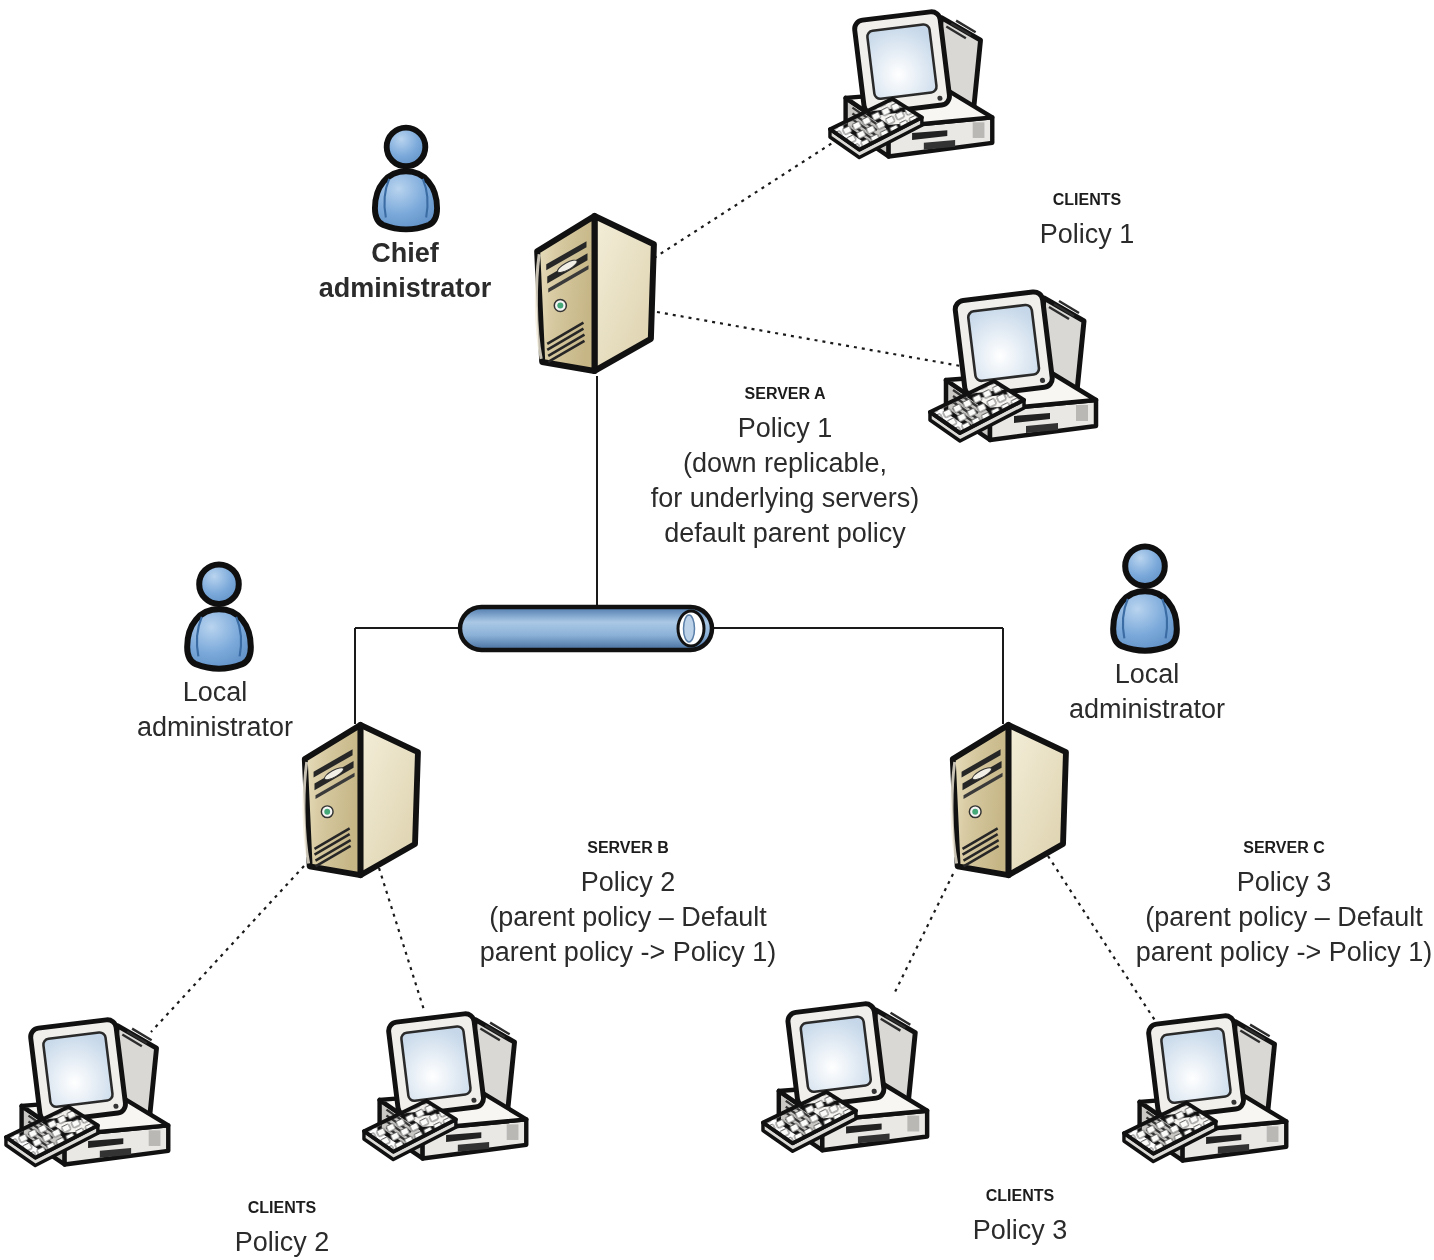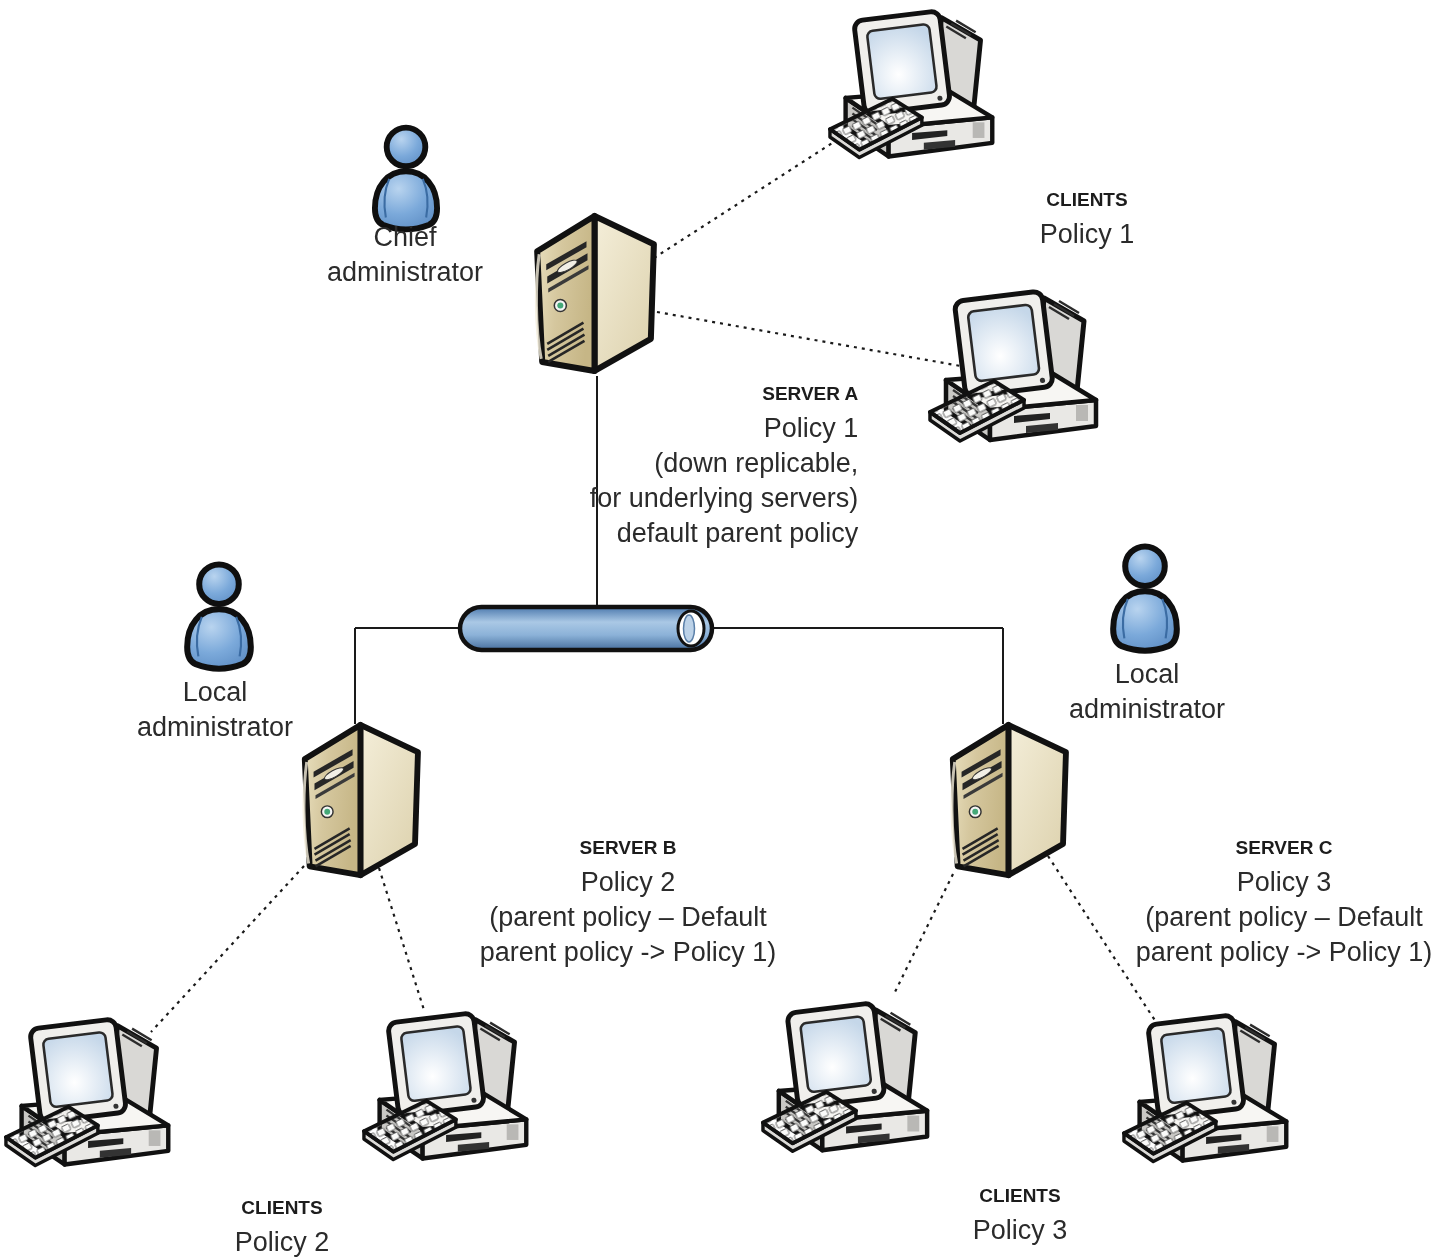--- a/index.html
+++ b/index.html
@@ -8,21 +8,21 @@
     font-family:"Liberation Sans", sans-serif; overflow:hidden;
   }
   .lines-layer { position:absolute; left:0; top:0; pointer-events:none; }
   .icon { position:absolute; }
   .icon svg { display:block; width:100%; height:100%; }
   .label {
     position:absolute; transform:translateX(-50%);
     text-align:center; color:#2b2b2b; font-size:27px; line-height:35px;
     white-space:nowrap;
   }
-  .label .title { font-weight:bold; color:#1c1c1c; font-size:19px; }
+  .label .title { font-weight:bold; color:#1c1c1c; font-size:16px; }
   .defs-svg { position:absolute; width:0; height:0; overflow:hidden; }
 </style>
 </head>
 <body>
 
 <div class="canvas">
 
   <svg class="defs-svg" aria-hidden="true">
     <defs>
       <radialGradient id="gradPerson" cx="38%" cy="30%" r="80%">
@@ -190,26 +190,26 @@
     <svg viewBox="0 0 180 180">
         <use href="#sym-client"></use>
       </svg>
   </div>
   <div class="icon" style="left:1122px; top:1008px; width:176px; height:176px;">
     <svg viewBox="0 0 180 180">
         <use href="#sym-client"></use>
       </svg>
   </div>
 
-  <div class="label" style="left:405px; top:220px;">
+  <div class="label" style="left:405px; top:236px;font-weight:bold;">
     <div>Chief</div>
     <div>administrator</div>
   </div>
 
-  <div class="label" style="left:724px; top:376px;text-align:right;">
+  <div class="label" style="left:785px; top:376px;">
     <div class="title">SERVER A</div>
     <div>Policy 1</div>
     <div>(down replicable,</div>
     <div>for underlying servers)</div>
     <div>default parent policy</div>
   </div>
 
   <div class="label" style="left:1087px; top:182px;">
     <div class="title">CLIENTS</div>
     <div>Policy 1</div>

